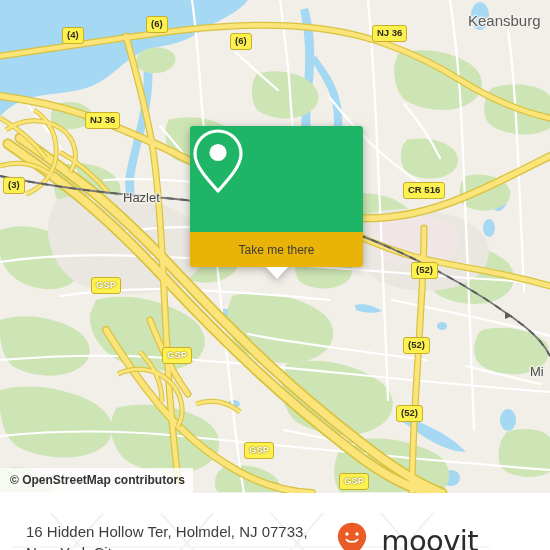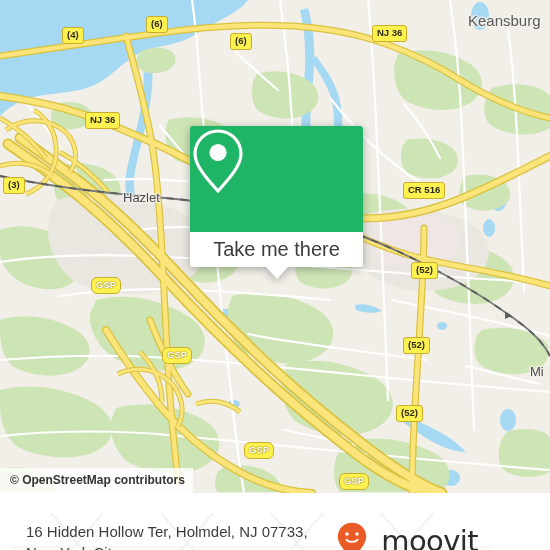--- a/index.html
+++ b/index.html
@@ -25,21 +25,21 @@
     border-radius:3px;
     color:#2e2b20;
     font-size:9.5px;
     font-weight:bold;
     line-height:12px;
     padding:1px 4px 2px 4px;
     white-space:nowrap;
     font-family:"Liberation Sans","DejaVu Sans",sans-serif;
     box-sizing:border-box;
   }
-  .shield.gsp{color:#ffffff;text-shadow:0 0 2px #9a8a1c,0 0 1px #7b6d13;border-radius:6px;}
+  .shield.gsp{color:#ffffff;text-shadow:0 0 2px #9a8a1c,0 0 1px #7b6d13;}
 
   
   .place{
     position:absolute;
     color:#4a4a4a;
     font-size:13px;
     white-space:nowrap;
     text-shadow:
       1px 0 2px #f5f3ee, -1px 0 2px #f5f3ee,
       0 1px 2px #f5f3ee, 0 -1px 2px #f5f3ee,
@@ -67,25 +67,25 @@
   }
   .callout-top{
     height:106px;
     background:#1eb566;
     border-radius:3px 3px 0 0;
     display:flex;align-items:center;justify-content:center;
   }
   .callout-top svg{display:block;}
   .callout-bottom{
     height:35px;
-    background:#ffffff;
+    background:#eab308;
     border-radius:0 0 3px 3px;
     display:flex;align-items:center;justify-content:center;
     color:#3c3c3c;
-    font-size:20px;
+    font-size:12px;
   }
   .callout-tail{
     position:absolute;left:50%;top:141px;
     margin-left:-11px;
     width:0;height:0;
     border-left:11px solid transparent;
     border-right:11px solid transparent;
     border-top:12px solid #ffffff;
   }
 

